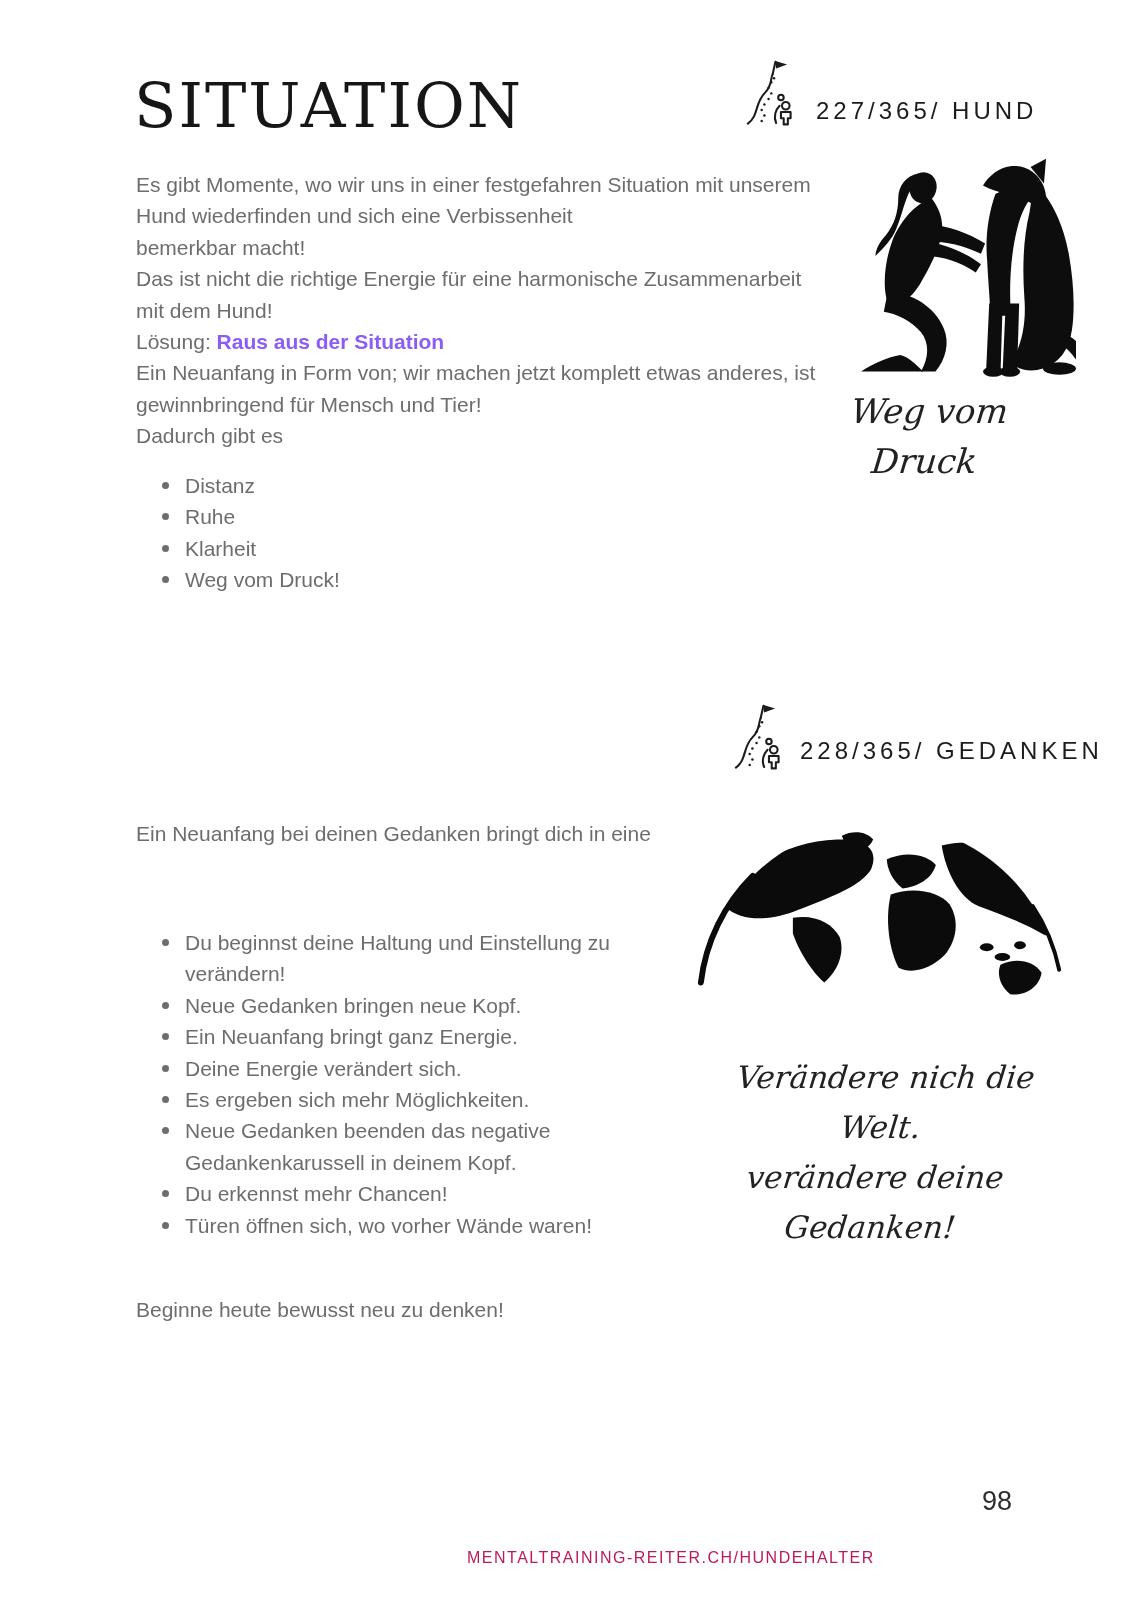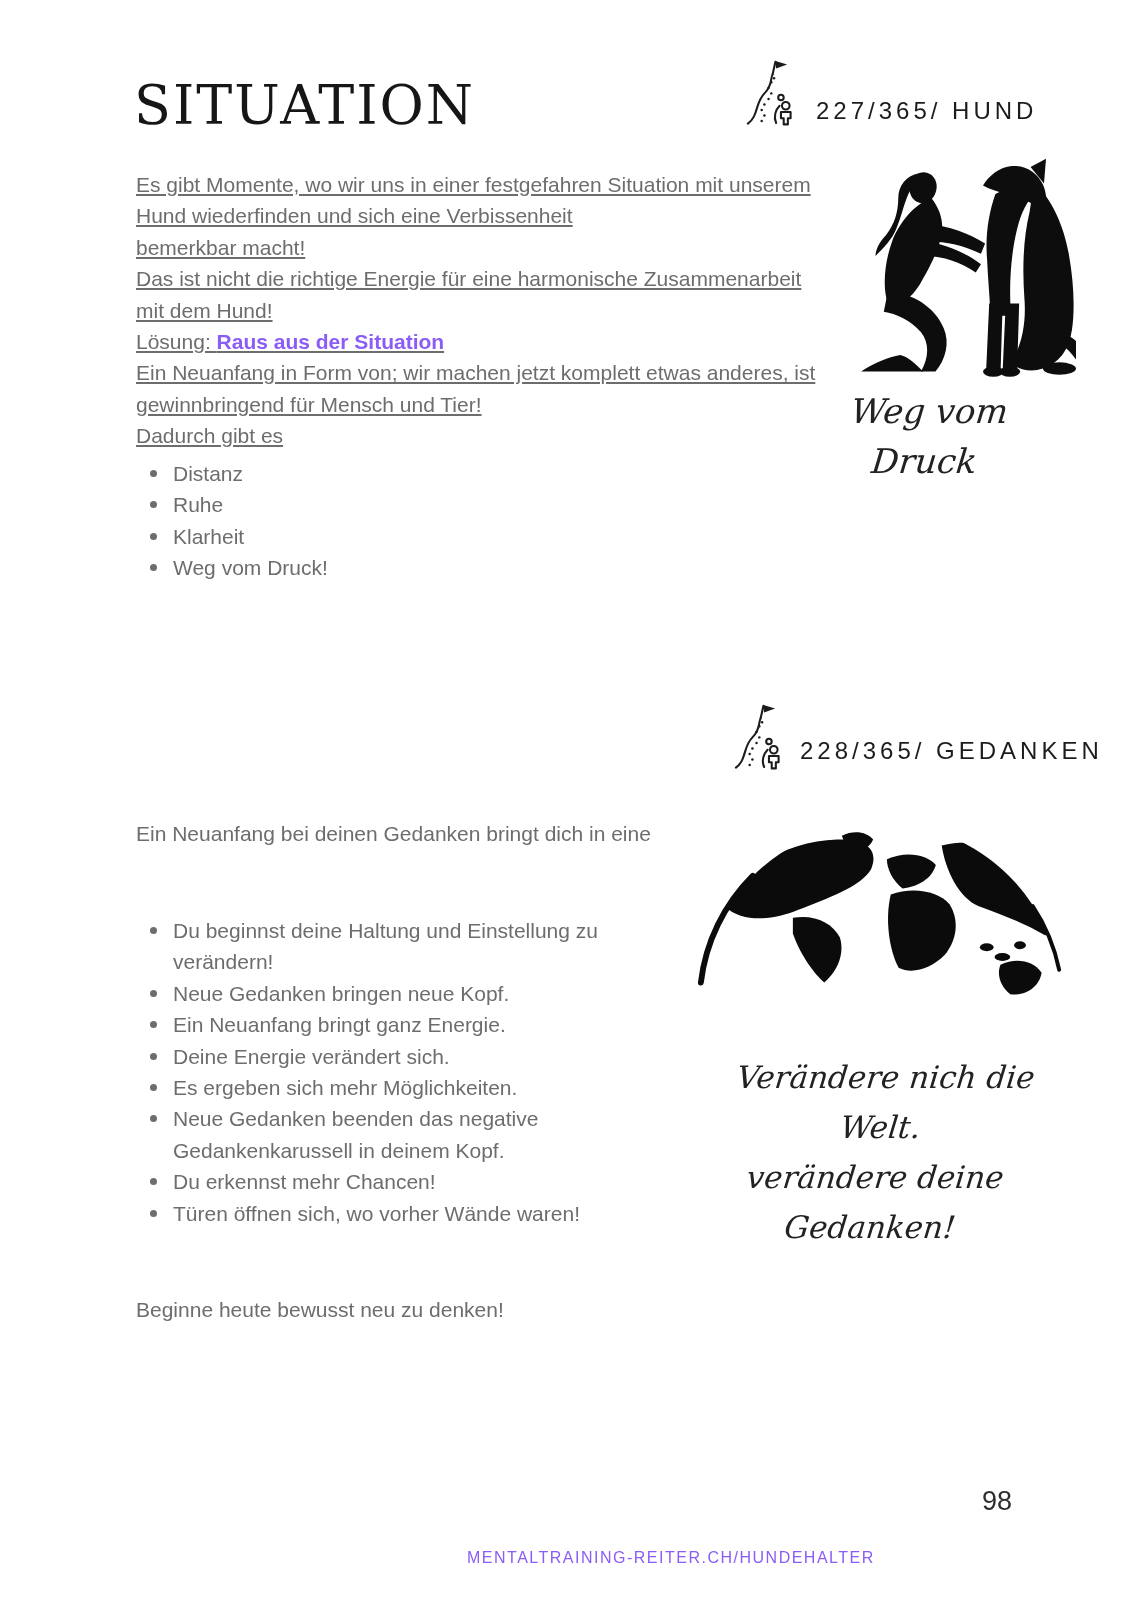--- a/index.html
+++ b/index.html
@@ -6,59 +6,59 @@
   .page{
     position:relative;
     width:1148px;height:1624px;
     background:#ffffff;
     font-family:"Liberation Sans",sans-serif;
     overflow:hidden;
   }
   .abs{position:absolute;}
   .section-title{
     font-family:"DejaVu Serif","Liberation Serif",serif;
-    font-size:54px;
+    font-size:62px;
     letter-spacing:2px;
     color:#161616;
     line-height:55px;
     white-space:nowrap;
   }
   .badge{
     font-size:24px;
     letter-spacing:4px;
     color:#1c1c1c;
     white-space:nowrap;
   }
   .bodytext{
     font-size:21px;
     color:#6d6d6d;
   }
   .line{
     height:31.4px;line-height:31.4px;white-space:nowrap;
   }
   .bold{font-weight:700;color:#8b5cf6;text-align:right;}
-  ul.bullets{list-style:none;margin:0;padding:0;}
+  ul.bullets{list-style:none;margin:12px;padding:0;}
   ul.bullets li{display:flex;align-items:flex-start;}
   .dot{
     width:7px;height:7px;border-radius:50%;
     background:#6d6d6d;flex:0 0 7px;
     margin:12px 16px 0 0;
   }
   .b-text{line-height:31.4px;}
   .script{
     font-family:"DejaVu Serif","Liberation Serif",serif;
     font-style:italic;
     color:#222222;
     transform:skewX(-6deg);
     text-align:center;
   }
   .footer-url{
     font-size:16px;
     letter-spacing:1.5px;
-    color:#8b5cf6;
+    color:#be185d;
     white-space:nowrap;
   }
   .page-number{
     font-size:27px;
     color:#2e2e2e;
   }
   svg{display:block;}
 </style>
 </head>
 <body>
@@ -85,21 +85,21 @@
         <circle cx="48" cy="30" r="1.8"></circle>
       </g>
       <circle cx="58" cy="58" r="4"></circle>
       <circle cx="65" cy="70" r="5.5"></circle>
       <path d="M 58,79 L 72,79 L 72,88 L 68,88 L 68,97 L 62,97 L 62,88 L 58,88 Z"></path>
     </svg>
   </div>
 
   <div class="abs badge" style="left:816px;top:97px;">227/365/ HUND</div>
 
-  <div class="abs bodytext" style="left:136px;top:169px;text-decoration:underline;">
+  <div class="abs bodytext" style="left:136px;top:169px;">
     <div class="line">Es gibt Momente, wo wir uns in einer festgefahren Situation mit unserem</div>
     <div class="line">Hund wiederfinden und sich eine Verbissenheit</div>
     <div class="line">bemerkbar macht!</div>
     <div class="line">Das ist nicht die richtige Energie für eine harmonische Zusammenarbeit</div>
     <div class="line">mit dem Hund!</div>
     <div class="line"><span>Lösung: </span><span class="bold">Raus aus der Situation</span></div>
     <div class="line">Ein Neuanfang in Form von; wir machen jetzt komplett etwas anderes, ist</div>
     <div class="line">gewinnbringend für Mensch und Tier!</div>
     <div class="line">Dadurch gibt es</div>
   </div>

